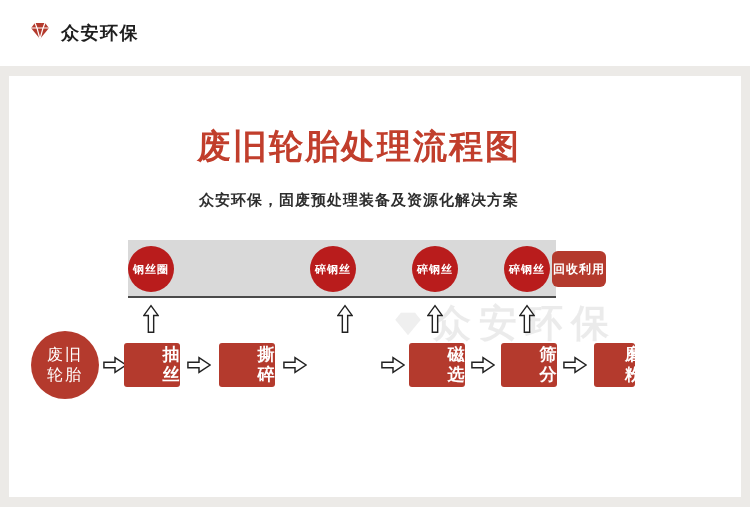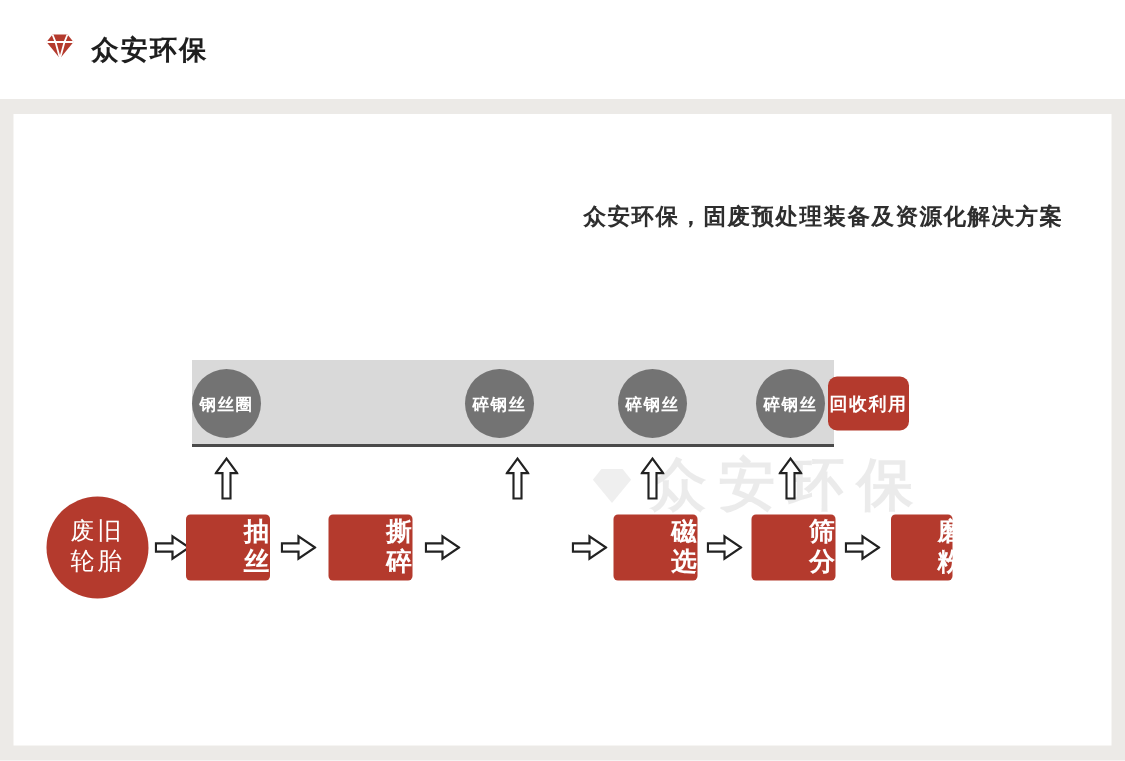--- a/index.html
+++ b/index.html
@@ -21,30 +21,30 @@
   .brand-text { font-size:18px; font-weight:bold; color:#1e1e1e; letter-spacing:1.5px; }
 
   
   .card {
     position:absolute; left:9px; top:76px; width:732px; height:421px;
     background:#ffffff;
   }
 
   .titlebox { position:absolute; top:48px; left:0; width:700px; text-align:center; }
   .title { font-size:34px; font-weight:bold; color:#c13e2c; letter-spacing:2px; }
-  .subtitle { margin-top:11px; font-size:15px; color:#2e2e2e; letter-spacing:1px; font-weight:bold;text-align:right; }
+  .subtitle { margin-top:21px; font-size:15px; color:#2e2e2e; letter-spacing:1px; font-weight:bold; }
 
   
   .band {
     position:absolute; left:119px; top:164px; width:428px; height:58px;
     background:#d9d9d9; border-bottom:2px solid #4a4a4a;
   }
   .bycircle {
     position:absolute; width:46px; height:46px; border-radius:50%;
-    background:#737373; color:#ffffff; font-size:11px; font-weight:bold;
+    background:#b91c1c; color:#ffffff; font-size:11px; font-weight:bold;
     display:flex; align-items:center; justify-content:center; letter-spacing:1px;
   }
   .bc1 { left:119px; top:170px; }
   .bc2 { left:301px; top:170px; }
   .bc3 { left:403px; top:170px; }
   .bc4 { left:495px; top:170px; }
 
   .recycle-arrow { position:absolute; left:549px; top:184px; }
   .recycle-box {
     position:absolute; left:543px; top:175px; width:54px; height:36px;
@@ -105,20 +105,21 @@
         <polygon points="7,4 17,4 21,9 12,20 3,9" fill="#b43a2d"></polygon>
         <path d="M3,9 L21,9 M7,4 L9,9 L12,20 M17,4 L15,9 L12,20" stroke="#ffffff" stroke-width="1.2" fill="none"></path>
       </svg>
     </span>
     <span class="brand-text">众安环保</span>
   </div>
 
   <div class="card">
 
     <div class="titlebox">
+      <div class="title">废旧轮胎处理流程图</div>
       <div class="subtitle">众安环保，固废预处理装备及资源化解决方案</div>
     </div>
 
     <div class="watermark">
       <svg viewBox="0 0 24 24" width="34" height="34">
         <polygon points="7,4 17,4 21,9 12,20 3,9" fill="#555"></polygon>
       </svg>
       <span class="watermark-text">众安环保</span>
     </div>
 

